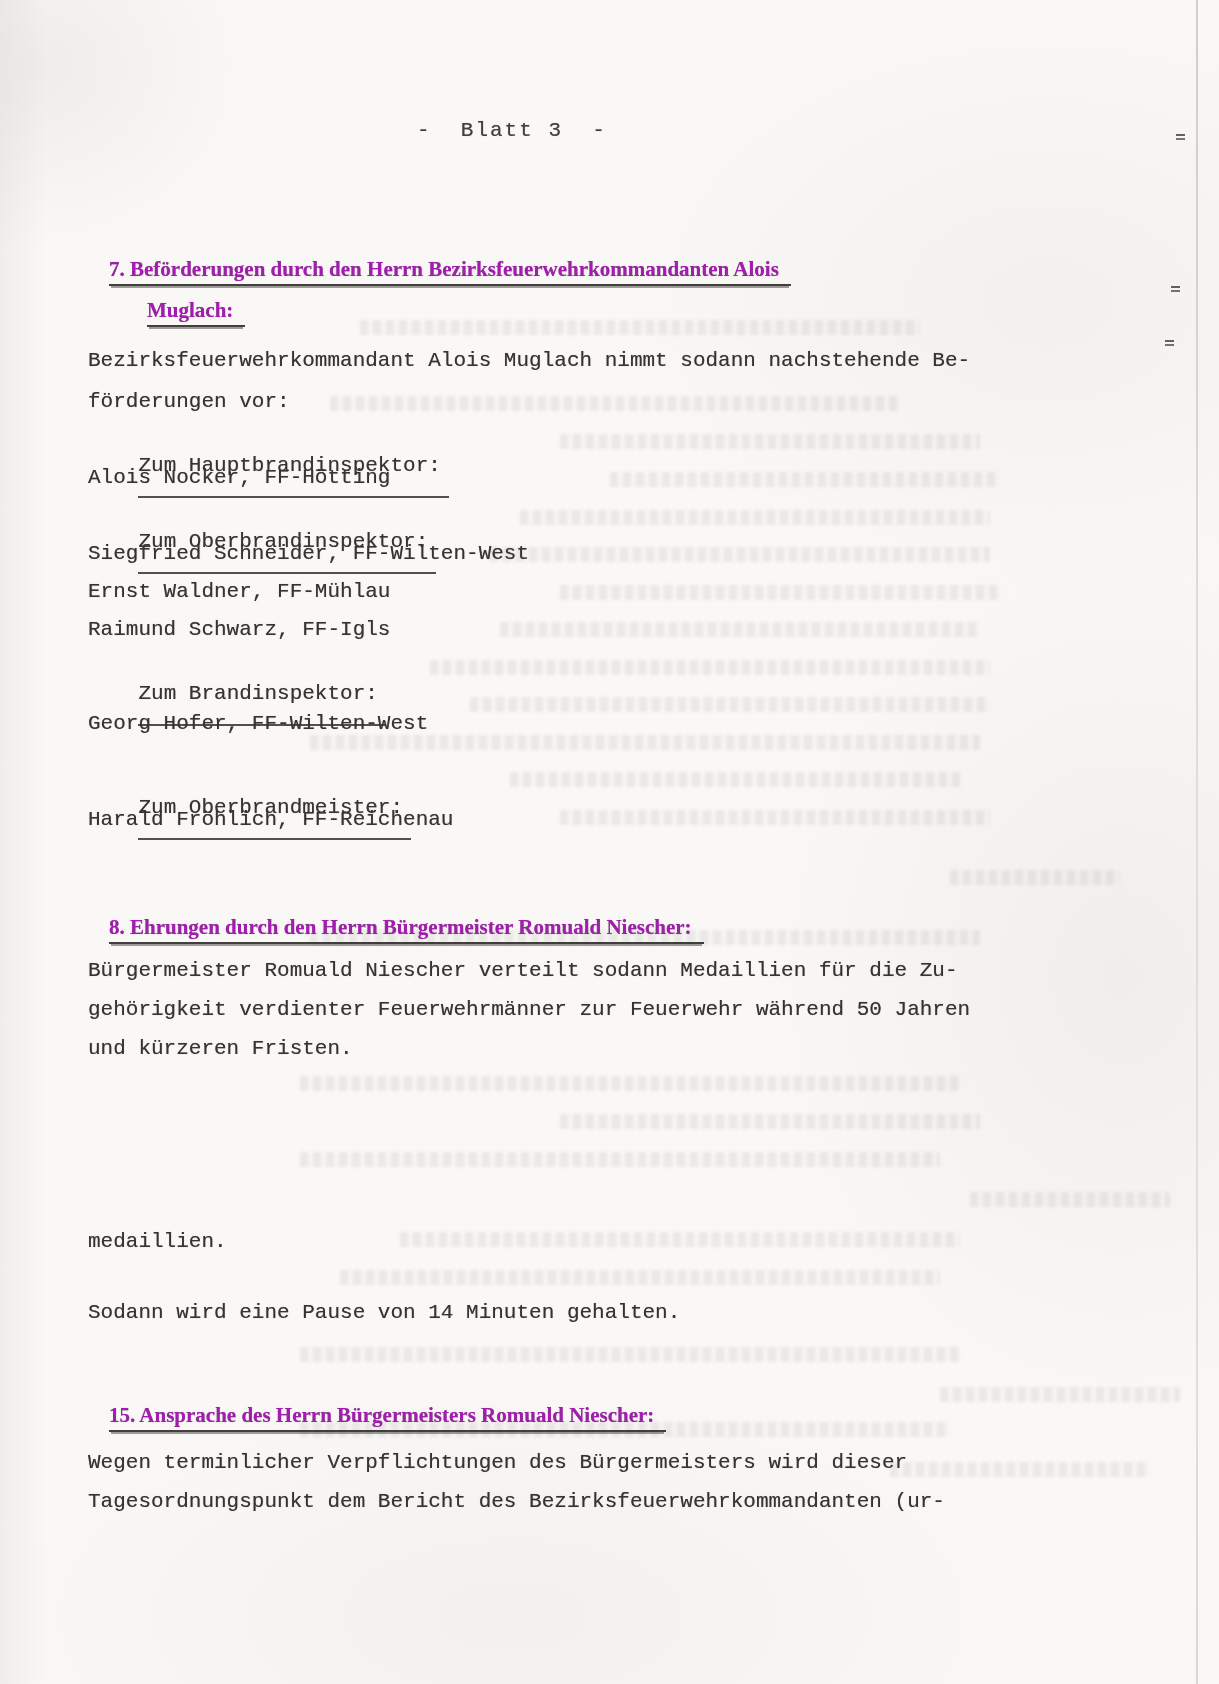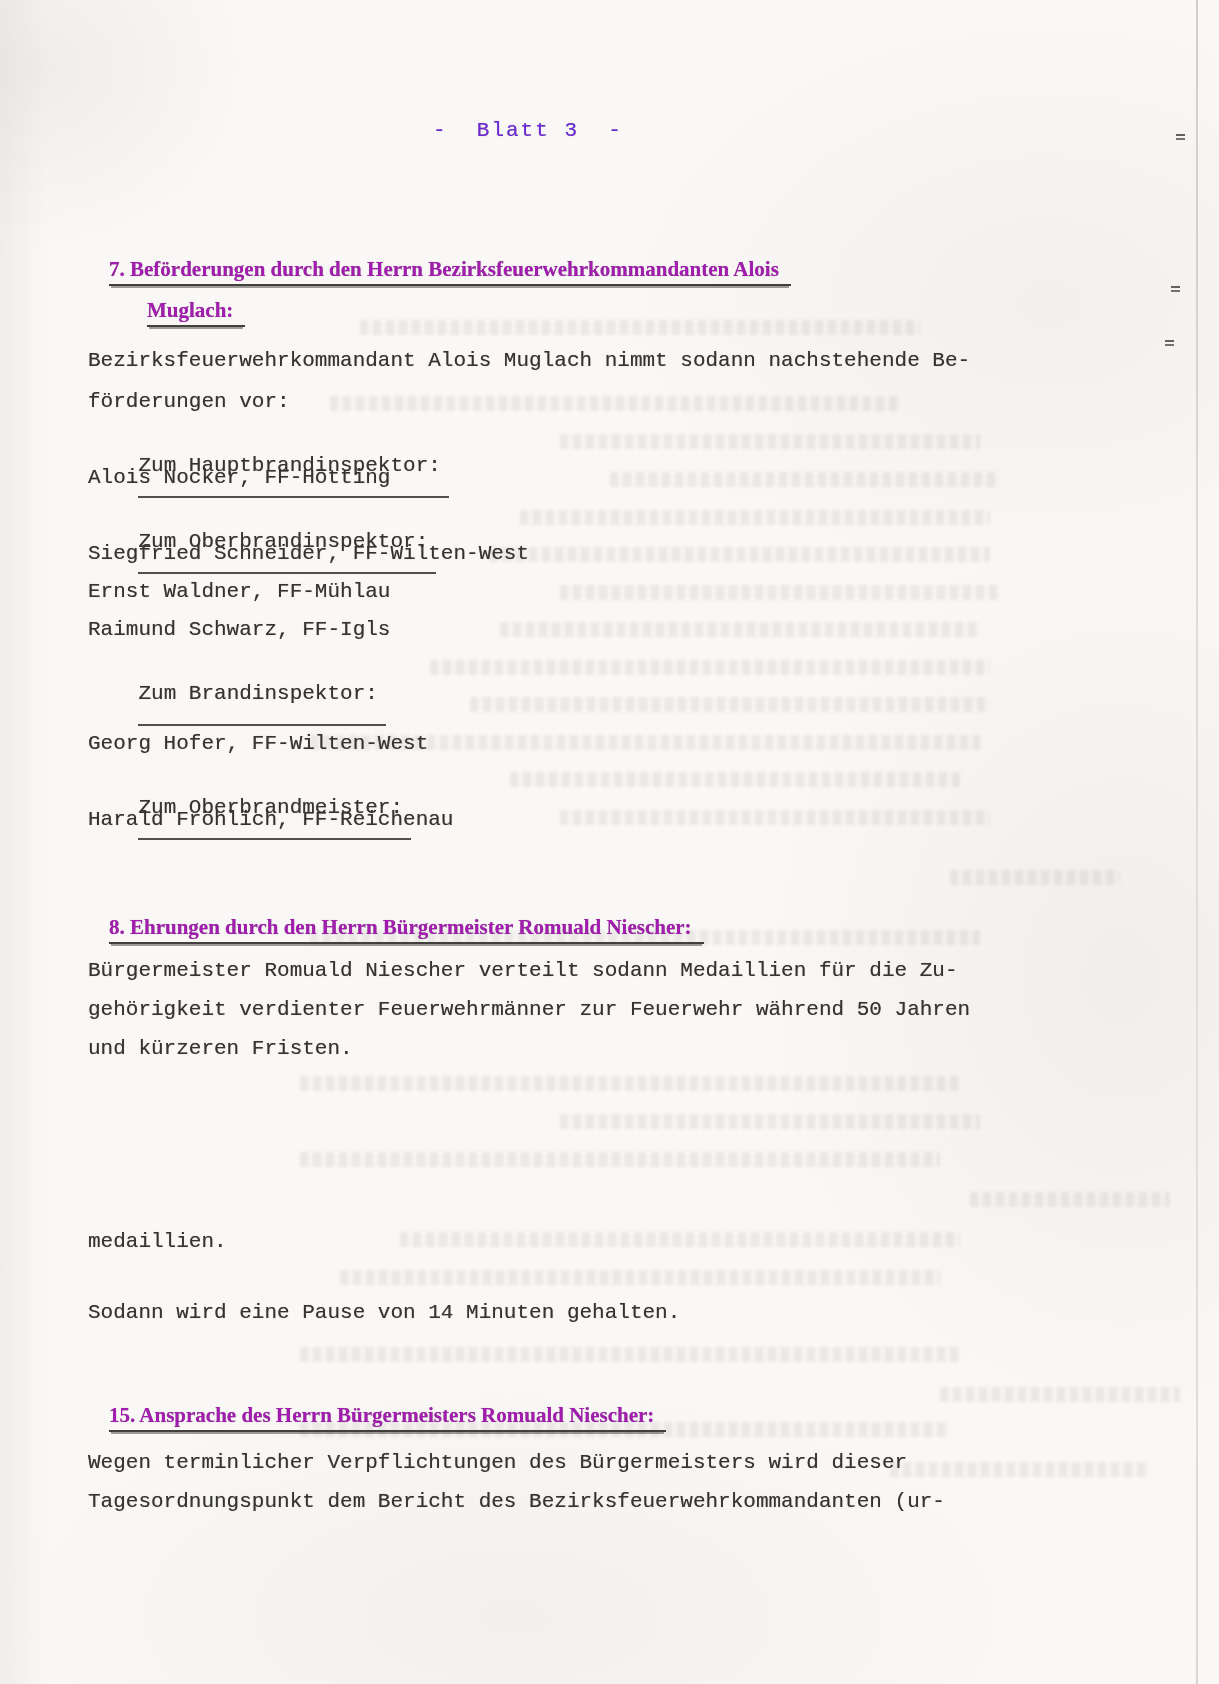--- a/index.html
+++ b/index.html
@@ -24,21 +24,21 @@
   .hd{font-weight:700;color:#a21caf;font-family:Liberation Serif, serif;}
   .hd .u{
     border-bottom:2.5px solid rgba(45,43,39,.9);
     box-shadow:0 4px 0 -2px rgba(45,43,39,.45);
     padding-bottom:2px;padding-right:12px;display:inline-block;
   }
   .rank .u{
     border-bottom:2px solid rgba(52,50,45,.85);
     padding-bottom:17px;padding-right:8px;display:inline-block;
   }
-  .center-head{letter-spacing:2px;color:#6d28d9;margin-left:16px;}
+  .center-head{letter-spacing:2px;color:#404040;}
   
   .ghost{
     position:absolute;height:15px;border-radius:2px;
     background:repeating-linear-gradient(90deg,
       rgba(120,114,106,.24) 0px, rgba(120,114,106,.24) 8px,
       rgba(120,114,106,.04) 8px, rgba(120,114,106,.04) 13px);
     filter:blur(1.7px);opacity:.5;
   }
   
   .scan-line{
@@ -106,21 +106,21 @@
   <div class="line rank" style="top:503px">
     <span class="u">Zum Oberbrandinspektor:</span>
   </div>
   <div class="line" style="top:541px">Siegfried Schneider, FF-Wilten-West</div>
   <div class="line" style="top:579px">Ernst Waldner, FF-Mühlau</div>
   <div class="line" style="top:617px">Raimund Schwarz, FF-Igls</div>
 
   <div class="line rank" style="top:655px">
     <span class="u">Zum Brandinspektor:</span>
   </div>
-  <div class="line" style="top:731px">Georg Hofer, FF-Wilten-West</div>
+  <div class="line" style="top:711px">Georg Hofer, FF-Wilten-West</div>
 
   <div class="line rank" style="top:769px">
     <span class="u">Zum Oberbrandmeister:</span>
   </div>
   <div class="line" style="top:807px">Harald Fröhlich, FF-Reichenau</div>
 
   <div class="line hd" style="top:888px">
     <span class="u">8. Ehrungen durch den Herrn Bürgermeister Romuald Niescher:</span>
   </div>
   <div class="line" style="top:958px">Bürgermeister Romuald Niescher verteilt sodann Medaillien für die Zu-</div>

